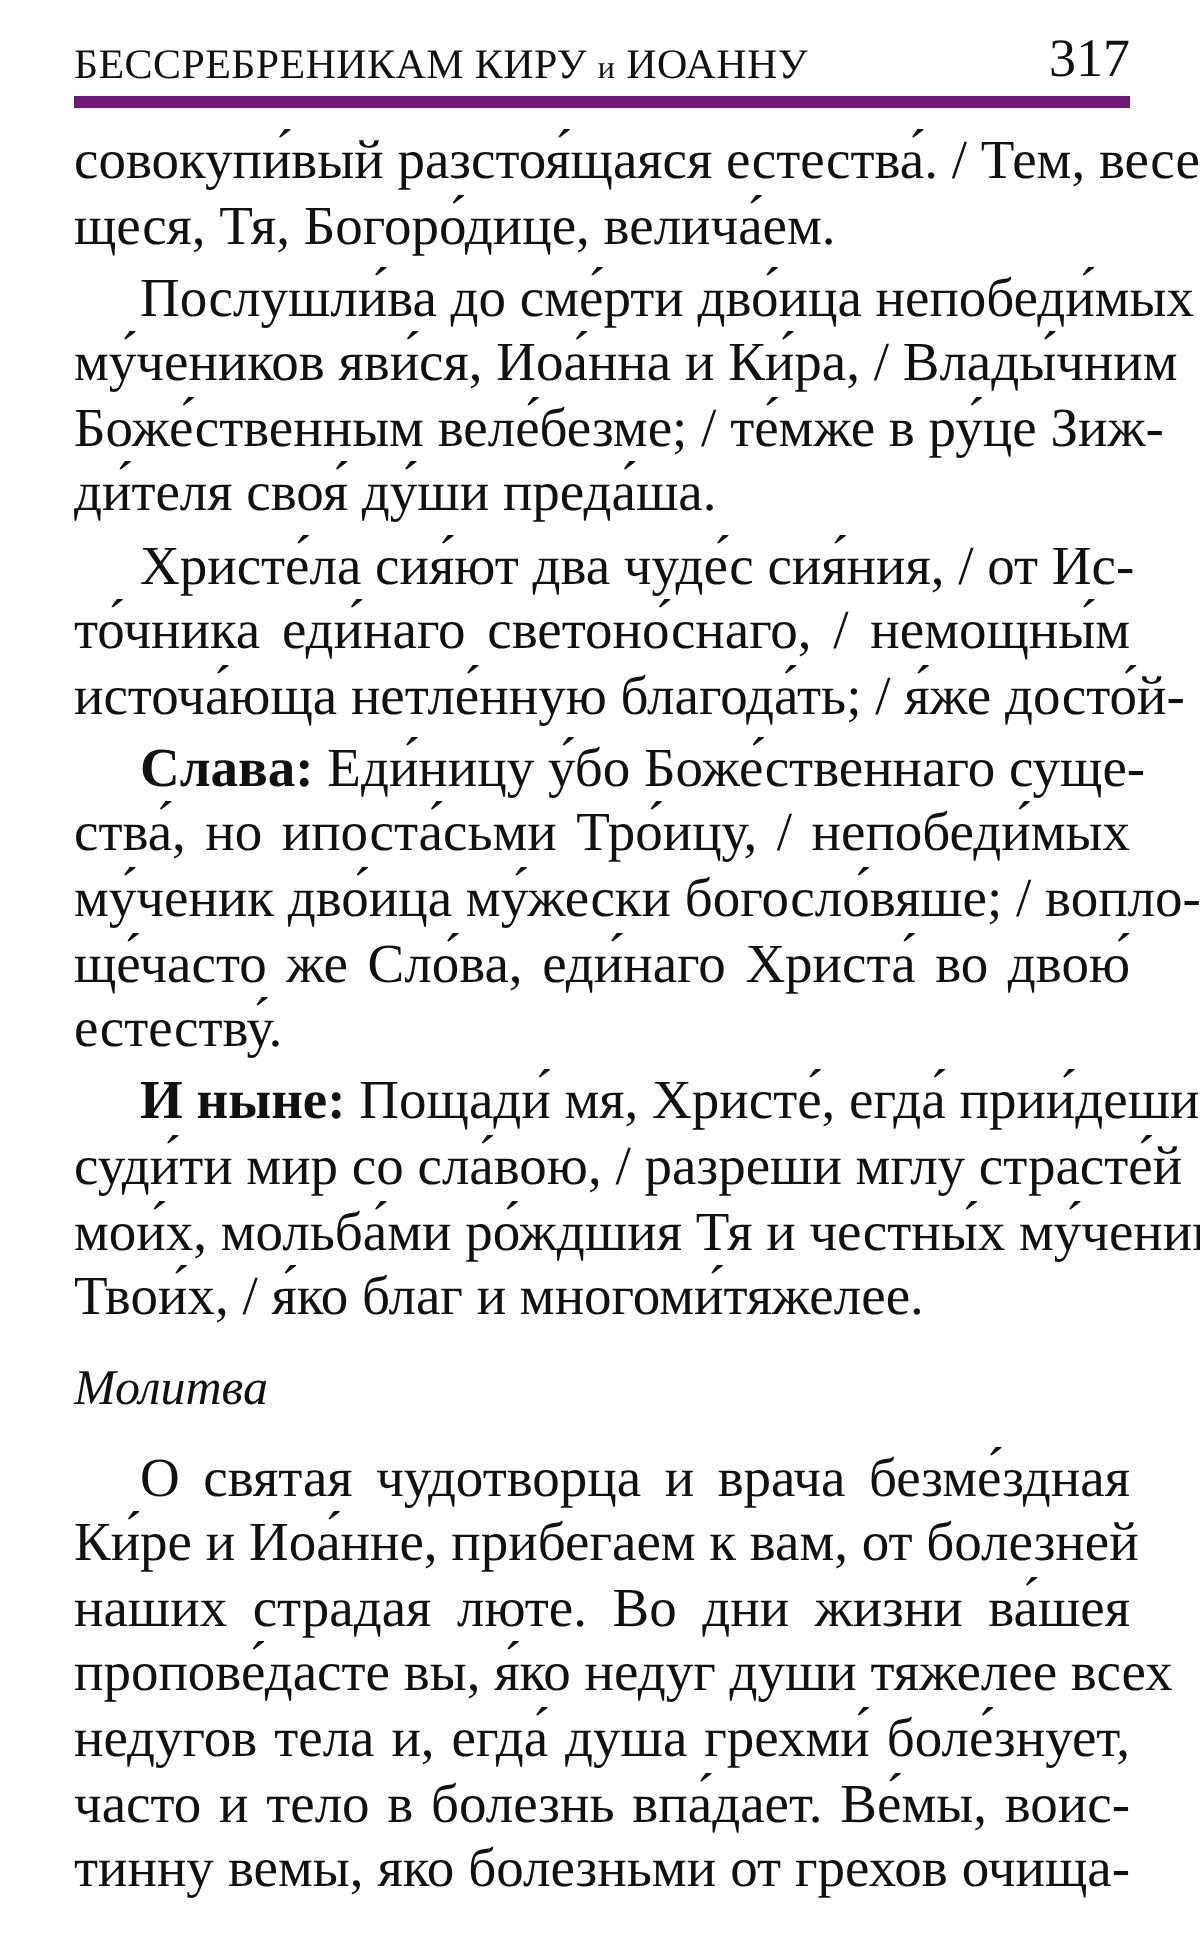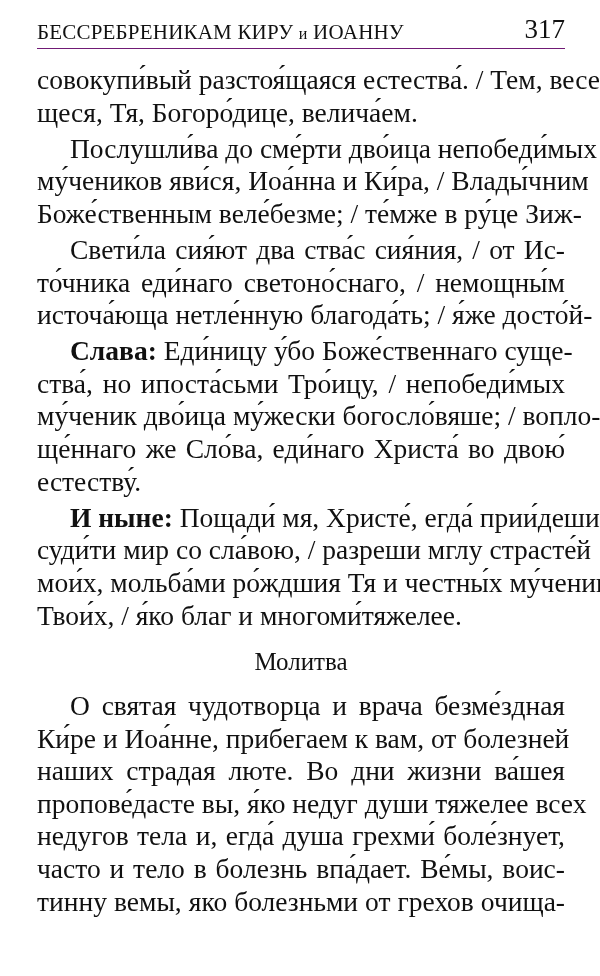--- a/index.html
+++ b/index.html
@@ -1,29 +1,29 @@
 <!DOCTYPE html>
 <html><head>
 <meta charset="utf-8">
 <style>
   html, body { margin:0; padding:0; background:#ffffff; }
   body { width:600px; height:976px; position:relative; overflow:hidden;
          font-family:"Liberation Serif", "DejaVu Serif", serif; color:#111; }
   .header { position:absolute; left:37px; top:22px; width:528px; height:26px;
-            border-bottom:1px solid #701a75; }
+            border-bottom:6px solid #701a75; }
   .header .title { position:absolute; left:0; bottom:3px; font-size:21px; letter-spacing:0.2px; white-space:nowrap; }
   .header .title .small { font-size:16px; }
   .header .page { position:absolute; right:0; bottom:3px; font-size:27px; }
   .body { position:absolute; left:37px; top:64px; width:528px; }
   .line { height:32.6px; line-height:32.6px; font-size:27.5px; white-space:nowrap;
           text-align:justify; text-align-last:justify; }
   .line.last { text-align-last:left; }
   .line.indent { padding-left:33px; }
   .gap { height:3.5px; }
-  .heading { height:40px; line-height:40px; font-size:25px; text-align:center; }
+  .heading { height:40px; line-height:40px; font-size:25px; font-style:italic; }
   b { font-weight:bold; }
 </style>
 </head>
 <body>
 
 <div class="header">
   <span class="title"><span>БЕССРЕБРЕНИКАМ КИРУ </span><span class="small">и</span><span> ИОАННУ</span></span>
   <span class="page">317</span>
 </div>
 
@@ -32,35 +32,36 @@
   <div>
     <div class="line">совокупи́вый разстоя́щаяся естества́. / Тем, веселя́-</div>
     <div class="line last">щеся, Тя, Богоро́дице, велича́ем.</div>
   </div>
   <div class="gap"></div>
 
   <div>
     <div class="line indent">Послушли́ва до сме́рти дво́ица непобеди́мых</div>
     <div class="line">му́чеников яви́ся, Иоа́нна и Ки́ра, / Влады́чним</div>
     <div class="line">Боже́ственным веле́безме; / те́мже в ру́це Зиж-</div>
+    <div class="line last">ди́теля своя́ ду́ши преда́ша.</div>
   </div>
   <div class="gap"></div>
 
   <div>
-    <div class="line indent">Свети́ла сия́ют два ства́с сия́ния, / от Ис-</div>
+    <div class="line indent">Христе́ла сия́ют два чуде́с сия́ния, / от Ис-</div>
     <div class="line">то́чника еди́наго светоно́снаго, / немощны́м</div>
     <div class="line">источа́юща нетле́нную благода́ть; / я́же досто́й-</div>
   </div>
   <div class="gap"></div>
 
   <div>
     <div class="line indent"><b>Слава:</b><span> Еди́ницу у́бо Боже́ственнаго суще-</span></div>
     <div class="line">ства́, но ипоста́сьми Тро́ицу, / непобеди́мых</div>
     <div class="line">му́ченик дво́ица му́жески богосло́вяше; / вопло-</div>
-    <div class="line">ще́ннаго же Сло́ва, еди́наго Христа́ во двою́</div>
+    <div class="line">ще́часто же Сло́ва, еди́наго Христа́ во двою́</div>
     <div class="line last">естеству́.</div>
   </div>
   <div class="gap"></div>
 
   <div>
     <div class="line indent"><b>И ныне:</b><span> Пощади́ мя, Христе́, егда́ прии́дешиши</span></div>
     <div class="line">суди́ти мир со сла́вою, / разреши мглу страсте́й</div>
     <div class="line">мои́х, мольба́ми ро́ждшия Тя и честны́х му́ченик</div>
     <div class="line last">Твои́х, / я́ко благ и многоми́тяжелее.</div>
   </div>

